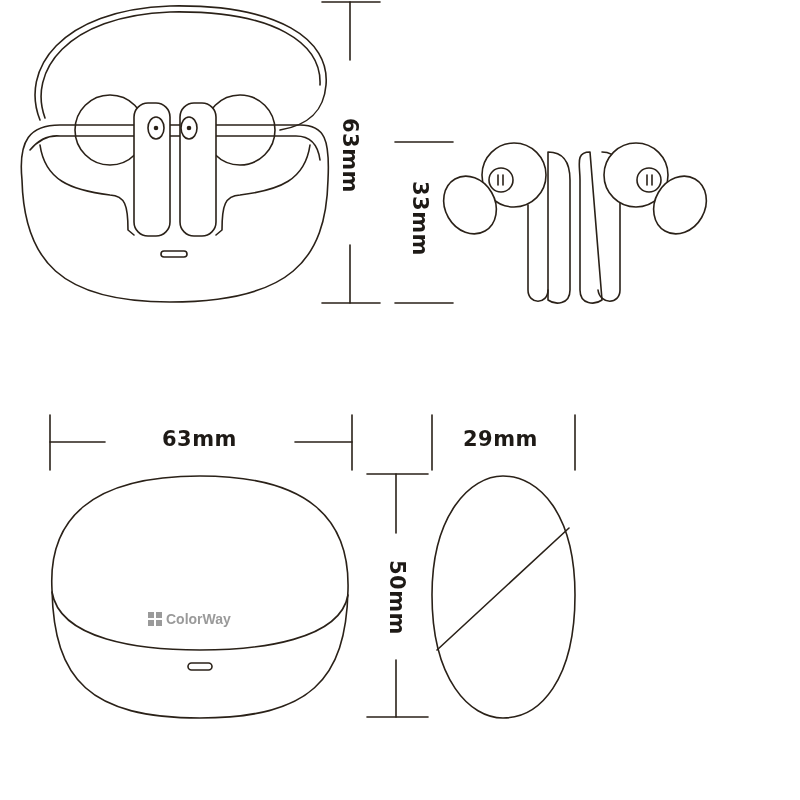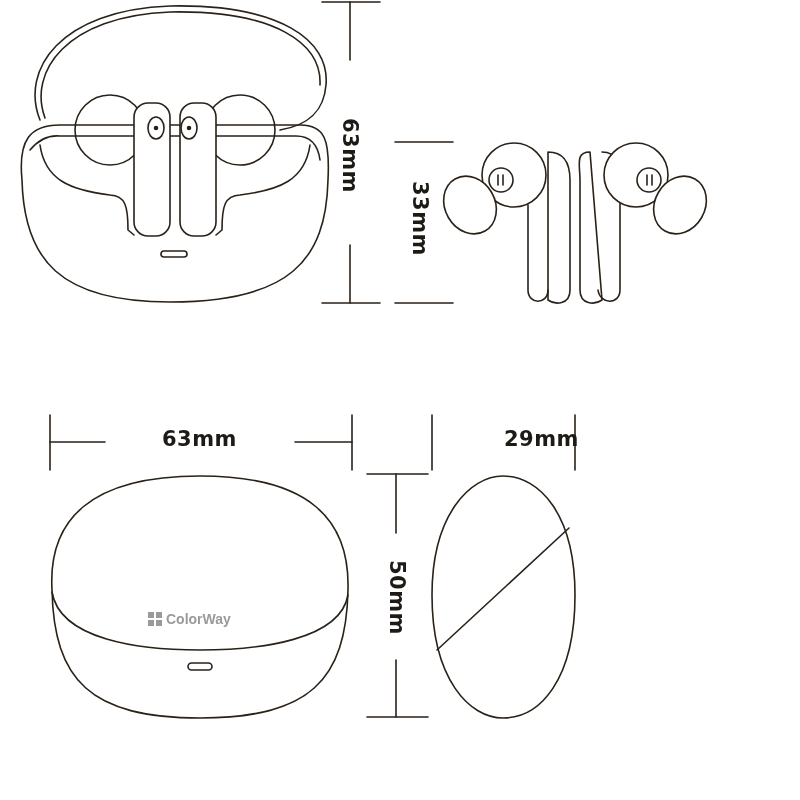--- a/index.html
+++ b/index.html
@@ -77,21 +77,21 @@
 
     <path d="M432,595 C432,515 470,476 503,476 C540,476 575,515 575,595 C575,680 540,718 503,718 C470,718 432,680 432,595 Z"></path>
     <line x1="437" y1="650" x2="569" y2="528"></line>
   </g>
 </svg>
 
 <div class="lbl vert" style="left:362px;top:118px;">63mm</div>
 <div class="lbl vert" style="left:432px;top:181px;">33mm</div>
 <div class="lbl" style="left:162px;top:427px;">63mm</div>
 <div class="lbl vert" style="left:409px;top:560px;">50mm</div>
-<div class="lbl" style="left:463px;top:427px;margin-left:41px;">29mm</div>
+<div class="lbl" style="left:463px;top:427px;">29mm</div>
 
 <div class="logo">
   <div class="logo-mark">
       <span></span>
       <span></span>
       <span></span>
       <span></span>
     </div>
   <span>ColorWay</span>
 </div>

